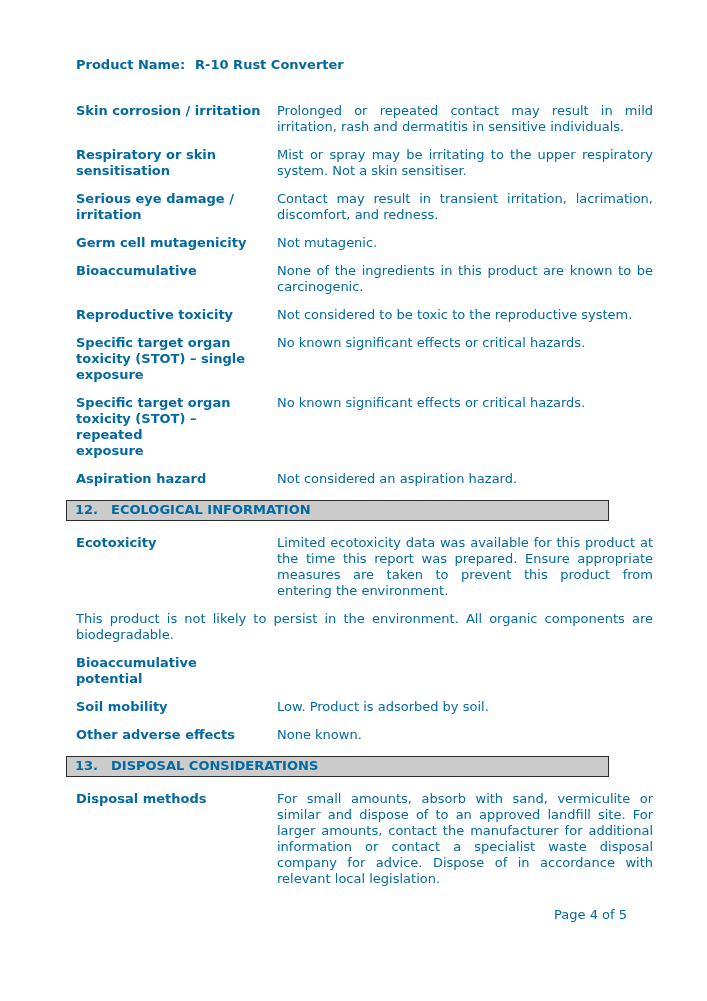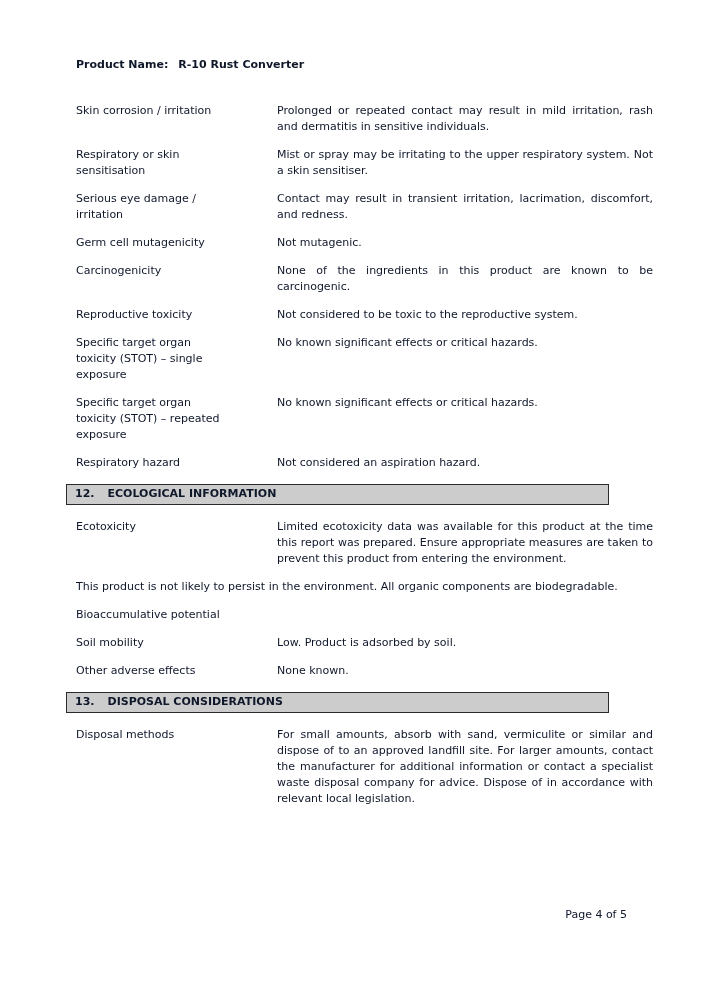--- a/index.html
+++ b/index.html
@@ -3,23 +3,23 @@
 <meta charset="utf-8">
 <style>
   * { margin: 0; padding: 0; box-sizing: border-box; }
   html, body { background: #ffffff; }
   .page {
     position: relative;
     width: 707px;
     height: 1001px;
     background: #ffffff;
     font-family: "DejaVu Sans", "Liberation Sans", sans-serif;
-    font-size: 11px;
+    font-size: 13px;
     line-height: 16px;
-    color: #0f172a;
+    color: #0369a1;
     overflow: hidden;
   }
   .content {
     position: absolute;
     left: 76px;
     top: 57px;
     width: 577px;
   }
   .doc-header {
     font-weight: bold;
@@ -27,21 +27,21 @@
     white-space: nowrap;
   }
   .doc-header .pn-value { margin-left: 10px; }
   .row {
     display: flex;
     margin-bottom: 12px;
   }
   .row-label {
     flex: 0 0 186px;
     margin-right: 15px;
-    font-weight: normal;
+    font-weight: bold;
     white-space: pre-line;
   }
   .row-value {
     flex: 1;
     text-align: justify;
   }
   .section-bar {
     margin-left: -10px;
     width: 543px;
     background: #cccccc;
@@ -80,41 +80,41 @@
     <div class="row">
       <div class="row-label">Serious eye damage /
 irritation</div>
       <div class="row-value">Contact may result in transient irritation, lacrimation, discomfort, and redness.</div>
     </div>
     <div class="row">
       <div class="row-label">Germ cell mutagenicity</div>
       <div class="row-value">Not mutagenic.</div>
     </div>
     <div class="row">
-      <div class="row-label">Carcinogenicity</div>
+      <div class="row-label">Bioaccumulative</div>
       <div class="row-value">None of the ingredients in this product are known to be carcinogenic.</div>
     </div>
     <div class="row">
       <div class="row-label">Reproductive toxicity</div>
       <div class="row-value">Not considered to be toxic to the reproductive system.</div>
     </div>
     <div class="row">
       <div class="row-label">Specific target organ
 toxicity (STOT) – single
 exposure</div>
       <div class="row-value">No known significant effects or critical hazards.</div>
     </div>
     <div class="row">
       <div class="row-label">Specific target organ
 toxicity (STOT) – repeated
 exposure</div>
       <div class="row-value">No known significant effects or critical hazards.</div>
     </div>
     <div class="row">
-      <div class="row-label">Respiratory hazard</div>
+      <div class="row-label">Aspiration hazard</div>
       <div class="row-value">Not considered an aspiration hazard.</div>
     </div>
 
     <div class="section-bar">
       <span class="sec-num">12.</span><span>ECOLOGICAL INFORMATION</span>
     </div>
 
     <div class="row">
       <div class="row-label">Ecotoxicity</div>
       <div class="row-value">Limited ecotoxicity data was available for this product at the time this report was prepared. Ensure appropriate measures are taken to prevent this product from entering the environment.</div>

